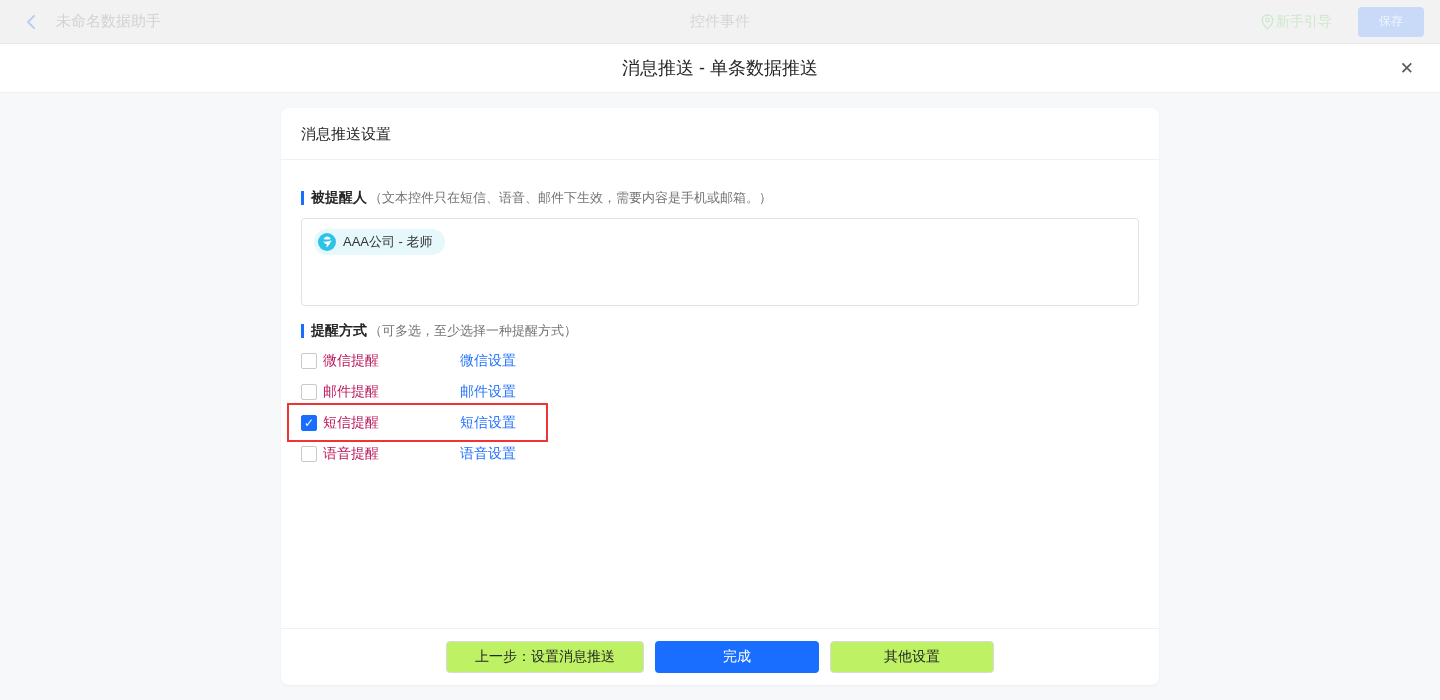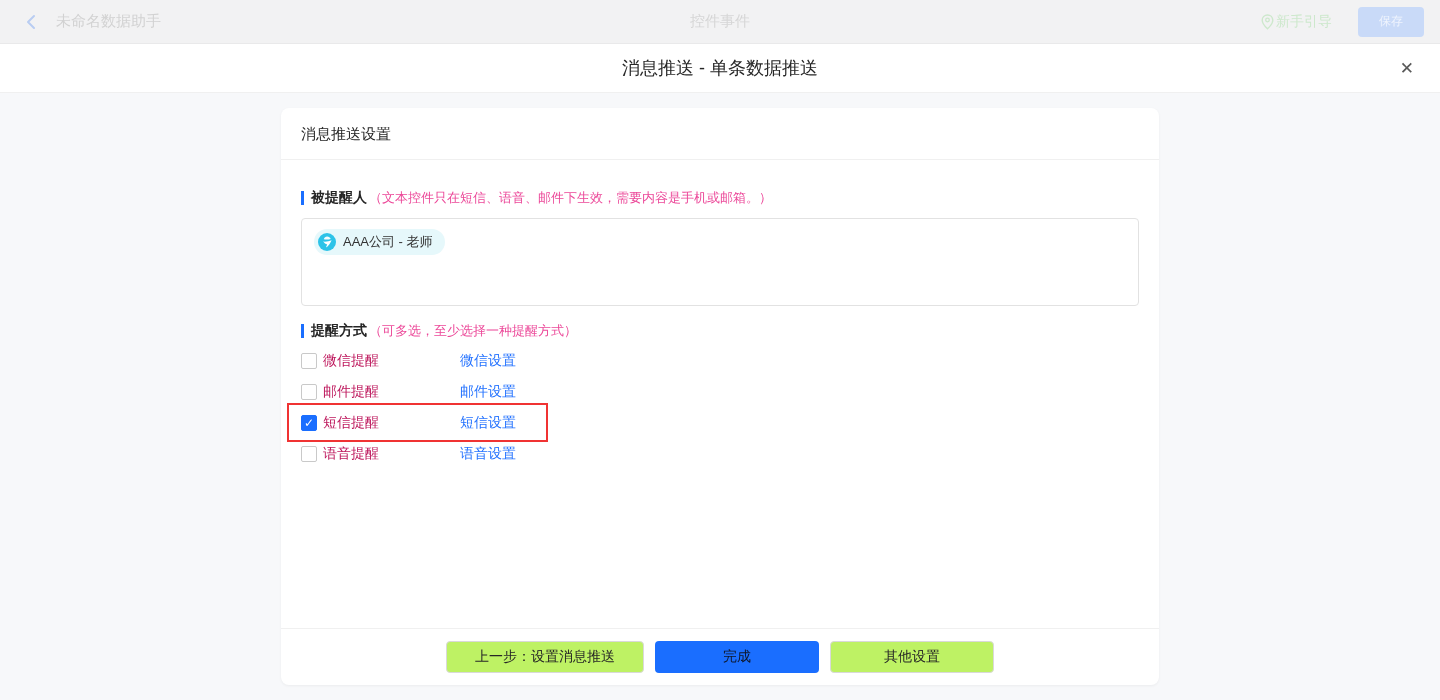--- a/index.html
+++ b/index.html
@@ -49,21 +49,21 @@
   }
   .card-header {
     height:52px; line-height:51px; padding:0 20px;
     border-bottom:1px solid #f0f0f0; font-size:15px; color:#262626; flex:none;
   }
   .card-body { flex:1; padding:30px 20px 0; }
 
   .section-title { display:flex; align-items:center; height:16px; }
   .section-bar { width:3px; height:14px; background:var(--accent); margin-right:7px; flex:none; }
   .section-name { font-weight:bold; font-size:14px; color:#262626; }
-  .section-note { color:#ec4899; font-size:13px; margin-left:2px; }
+  .section-note { color:#737373; font-size:13px; margin-left:2px; }
 
   .recipient-box {
     margin-top:12px; height:88px; border:1px solid #e2e2e2; border-radius:4px;
     padding:10px 12px; cursor:text;
   }
   .tag {
     display:inline-flex; align-items:center; gap:7px; height:26px;
     background:#e6f8fb; border-radius:14px; padding:0 12px 0 4px;
     font-size:13px; color:#333; cursor:pointer;
   }
@@ -88,21 +88,21 @@
 
   .card-footer {
     height:57px; flex:none; border-top:1px solid #f0f0f0;
     display:flex; align-items:center; justify-content:center; gap:11px;
   }
   .btn {
     height:32px; border-radius:4px; font-size:14px; font-family:inherit; cursor:pointer;
   }
   .btn-plain { background:#bef264; border:1px solid #d9d9d9; color:#262626; }
   .btn-prev { width:198px; }
-  .btn-done { width:164px; border:none; background:var(--accent); color:#0f172a; }
+  .btn-done { width:164px; border:none; background:var(--accent); color:#ffffff; }
   .btn-other { width:164px; }
 </style>
 </head>
 <body>
 
 <div class="topbar">
   <div class="topbar-left">
     <span class="back-icon">
       <svg width="14" height="16" viewBox="0 0 14 16">
           <polyline points="10,2 4,8 10,14" fill="none" stroke="#b9cdf2" stroke-width="2" stroke-linecap="round" stroke-linejoin="round"></polyline>

